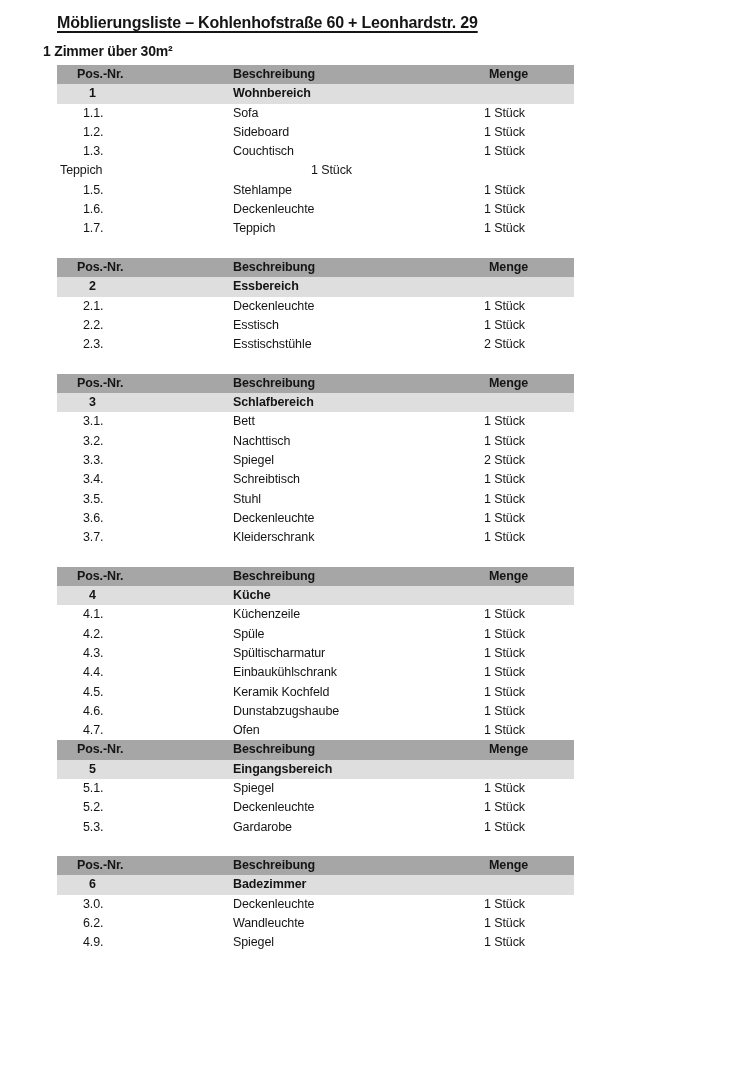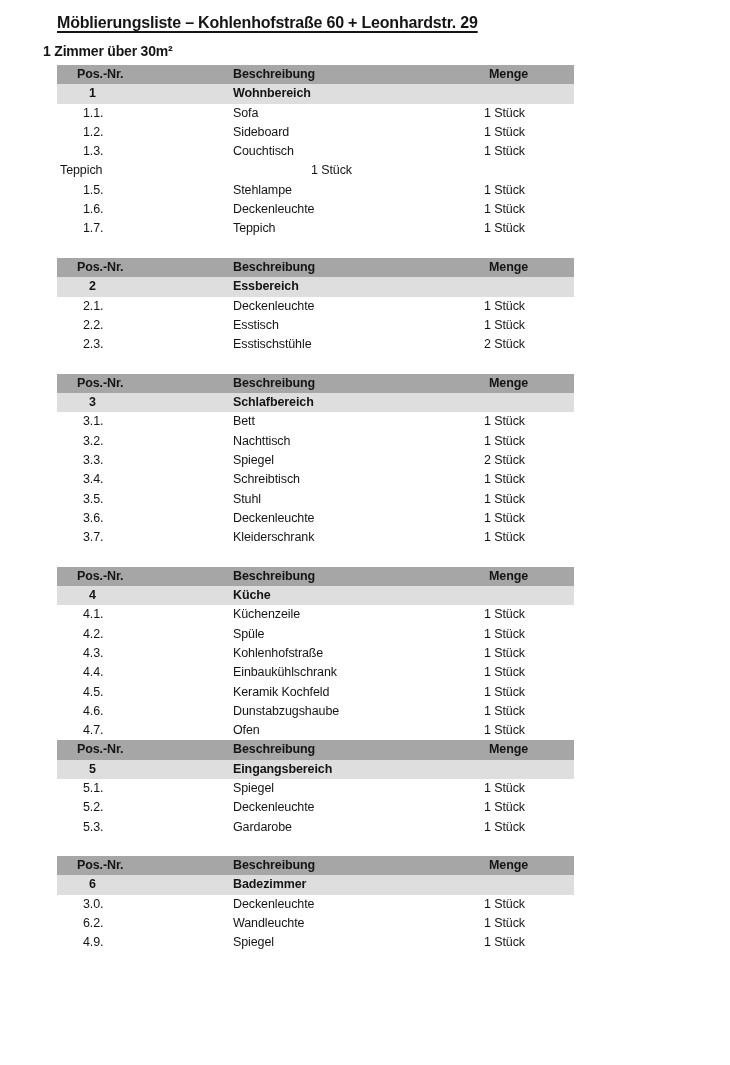--- a/index.html
+++ b/index.html
@@ -222,21 +222,21 @@
           <span class="col-desc">Küchenzeile</span>
           <span class="col-qty">1 Stück</span>
         </div>
         <div class="row item-row">
           <span class="col-pos">4.2.</span>
           <span class="col-desc">Spüle</span>
           <span class="col-qty">1 Stück</span>
         </div>
         <div class="row item-row">
           <span class="col-pos">4.3.</span>
-          <span class="col-desc">Kohlenhofstraße</span>
+          <span class="col-desc">Spültischarmatur</span>
           <span class="col-qty">1 Stück</span>
         </div>
         <div class="row item-row">
           <span class="col-pos">4.4.</span>
           <span class="col-desc">Einbaukühlschrank</span>
           <span class="col-qty">1 Stück</span>
         </div>
         <div class="row item-row">
           <span class="col-pos">4.5.</span>
           <span class="col-desc">Keramik Kochfeld</span>

